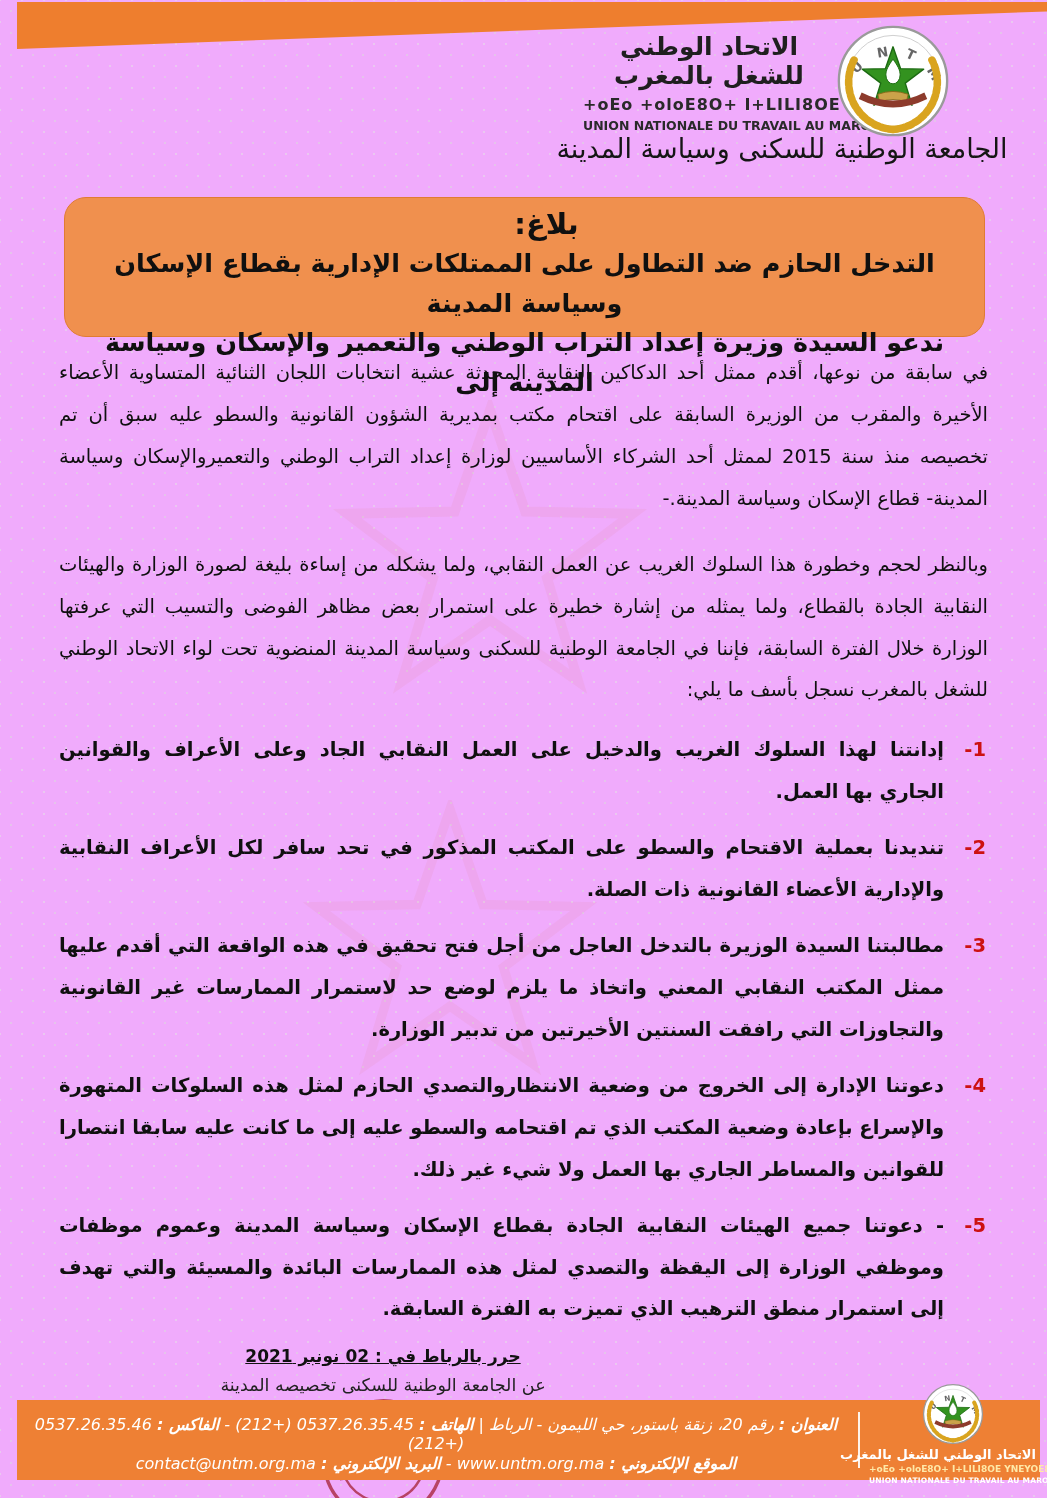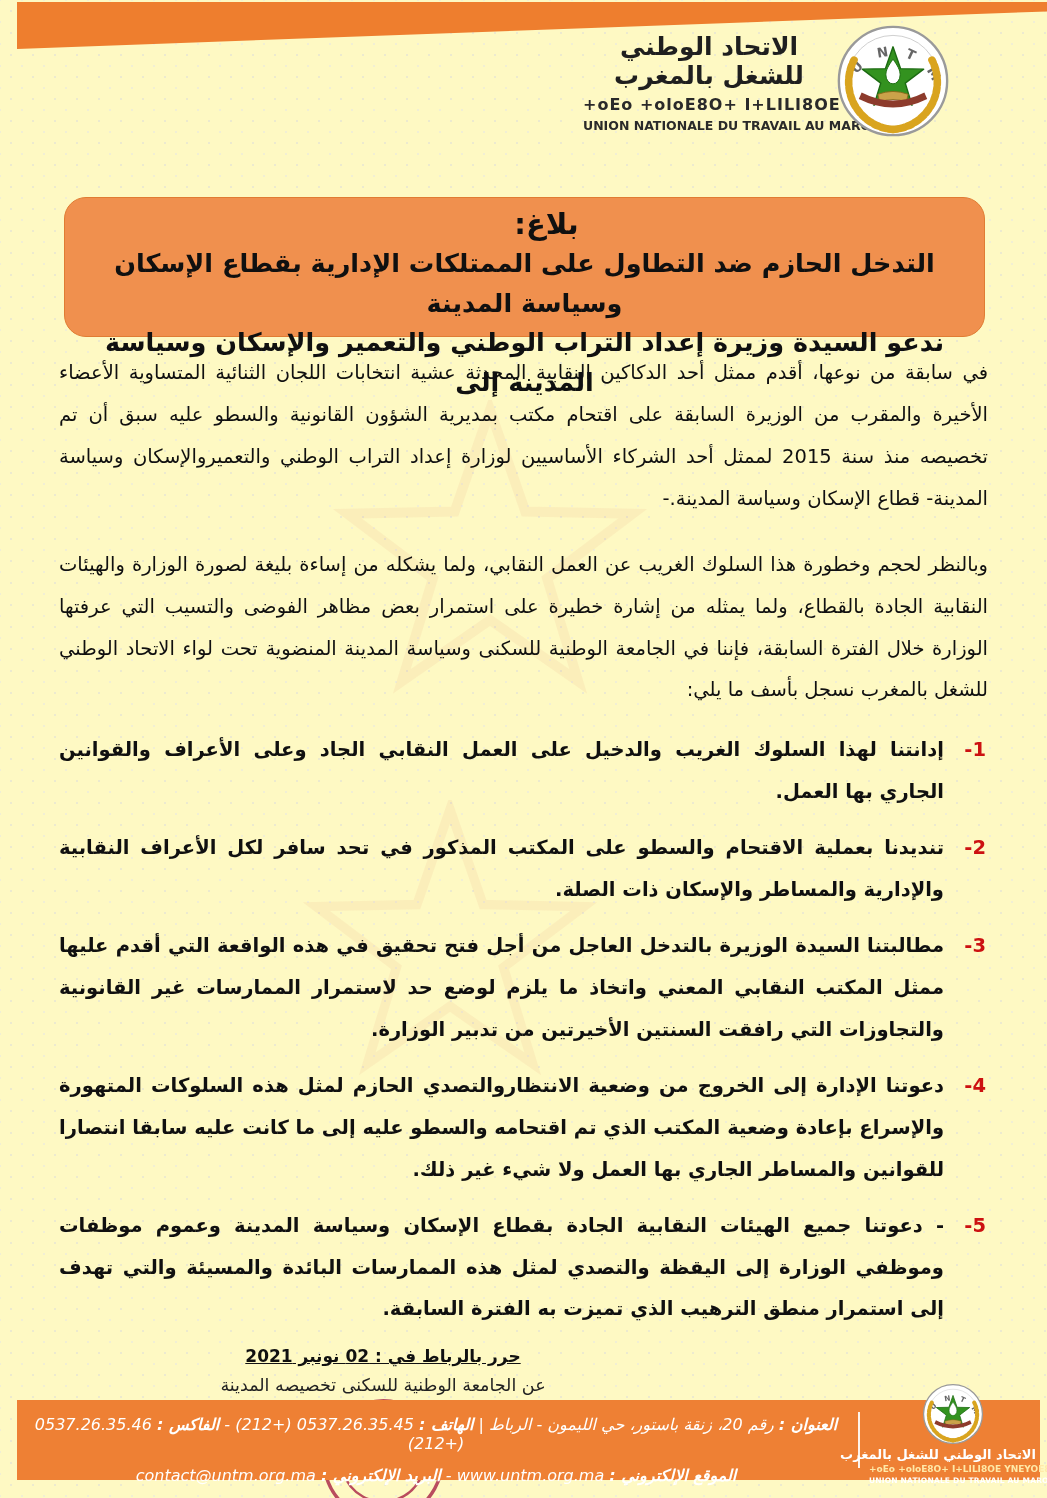--- a/index.html
+++ b/index.html
@@ -1,19 +1,19 @@
 <!DOCTYPE html>
 <html lang="ar"><head>
 <meta charset="utf-8">
 <style>
   * { margin:0; padding:0; box-sizing:border-box; }
   html,body { background:#ffffff; }
   body { font-family:"DejaVu Sans", sans-serif; }
 
-  .page { position:relative; width:1047px; height:1498px; background:#fef9c3; overflow:hidden; margin:0 auto; }
+  .page { position:relative; width:1047px; height:1498px; background:#f0abfc; overflow:hidden; margin:0 auto; }
 
   .dots { position:absolute; inset:0; pointer-events:none; opacity:.5;
     background-image: radial-gradient(#dcdcdc 1px, transparent 1.4px), radial-gradient(#e6e6e6 1px, transparent 1.4px);
     background-size: 22px 22px, 22px 22px; background-position: 0 0, 11px 11px; }
 
   .wm { position:absolute; opacity:.07; pointer-events:none; }
 
   .top-band { position:absolute; top:2px; left:17px; right:0; height:47px; background:#ee7e2e;
     clip-path: polygon(0 0, 100% 0, 100% 20%, 0 100%); }
 
@@ -45,21 +45,21 @@
   .sig { width:470px; margin:16px 370px 0 0; text-align:center; direction:rtl; color:#111; position:relative; }
   .date-line { font-size:17px; font-weight:bold; text-decoration:underline; white-space:nowrap; }
   .behalf { font-size:17.5px; margin-top:9px; font-weight:normal; color:#222; }
   .stamp-wrap { margin-top:2px; height:120px; }
   .stamp { width:126px; height:126px; transform:rotate(-16deg); opacity:.88; }
 
   
   .footer { position:absolute; left:17px; right:7px; top:1400px; height:80px; background:#ee8034; }
   .contact { position:absolute; left:0; top:0; width:838px; height:100%; direction:rtl; color:#ffffff; text-align:center;font-style:italic; }
   .c-line1 { margin-top:15px; font-size:16px; }
-  .c-line2 { margin-top:13px; font-size:16px; }
+  .c-line2 { margin-top:1px; font-size:16px; }
   .b { font-weight:bold; }
   .f-divider { position:absolute; left:841px; top:12px; bottom:12px; width:2px; background:rgba(255,255,255,.9); }
   .f-logo-block { position:absolute; left:852px; right:4px; top:-17px; text-align:center; color:#fff; }
   .f-logo-block svg { width:62px; height:62px; }
   .f-ar  { direction:rtl; font-size:13px; font-weight:bold; margin-top:-2px; white-space:nowrap; }
   .f-tif { font-size:9px; font-weight:bold; color:#ffe9a8; margin-top:2px; white-space:nowrap; }
   .f-fr  { font-size:7.5px; font-weight:bold; margin-top:2px; letter-spacing:.2px; white-space:nowrap; }
 </style>
 </head>
 <body>
@@ -98,38 +98,39 @@
   <div class="top-band"></div>
 
   <div class="org-block">
     <div class="org-ar">الاتحاد الوطني للشغل بالمغرب</div>
     <div class="org-tif">+oEo +oloE8O+ I+LILI8OE YNEYOE8</div>
     <div class="org-fr">UNION NATIONALE DU TRAVAIL AU MAROC</div>
   </div>
   <svg class="logo-big" viewBox="0 0 120 120">
     <use href="#untm-logo"></use>
   </svg>
+  <div class="subtitle">الجامعة الوطنية للسكنى وسياسة المدينة</div>
 
   <div class="banner">
     <div class="banner-title">بلاغ:</div>
     <div class="banner-line">التدخل الحازم ضد التطاول على الممتلكات الإدارية بقطاع الإسكان وسياسة المدينة</div>
     <div class="banner-line">ندعو السيدة وزيرة إعداد التراب الوطني والتعمير والإسكان وسياسة المدينة إلى</div>
   </div>
 
   <div class="content">
     <p class="p1">في سابقة من نوعها، أقدم ممثل أحد الدكاكين النقابية المحدثة عشية انتخابات اللجان الثنائية المتساوية الأعضاء الأخيرة والمقرب من الوزيرة السابقة على اقتحام مكتب بمديرية الشؤون القانونية والسطو عليه سبق أن تم تخصيصه منذ سنة 2015 لممثل أحد الشركاء الأساسيين لوزارة إعداد التراب الوطني والتعميروالإسكان وسياسة المدينة- قطاع الإسكان وسياسة المدينة.-</p>
     <p class="p2">وبالنظر لحجم وخطورة هذا السلوك الغريب عن العمل النقابي، ولما يشكله من إساءة بليغة لصورة الوزارة والهيئات النقابية الجادة بالقطاع، ولما يمثله من إشارة خطيرة على استمرار بعض مظاهر الفوضى والتسيب التي عرفتها الوزارة خلال الفترة السابقة، فإننا في الجامعة الوطنية للسكنى وسياسة المدينة المنضوية تحت لواء الاتحاد الوطني للشغل بالمغرب نسجل بأسف ما يلي:</p>
 
     <div class="item">
       <span class="num">1-</span>
       <span>إدانتنا لهذا السلوك الغريب والدخيل على العمل النقابي الجاد وعلى الأعراف والقوانين الجاري بها العمل.</span>
     </div>
     <div class="item">
       <span class="num">2-</span>
-      <span>تنديدنا بعملية الاقتحام والسطو على المكتب المذكور في تحد سافر لكل الأعراف النقابية والإدارية والمساطر والإسكان ذات الصلة.</span>
+      <span>تنديدنا بعملية الاقتحام والسطو على المكتب المذكور في تحد سافر لكل الأعراف النقابية والإدارية الأعضاء القانونية ذات الصلة.</span>
     </div>
     <div class="item">
       <span class="num">3-</span>
       <span>مطالبتنا السيدة الوزيرة بالتدخل العاجل من أجل فتح تحقيق في هذه الواقعة التي أقدم عليها ممثل المكتب النقابي المعني واتخاذ ما يلزم لوضع حد لاستمرار الممارسات غير القانونية والتجاوزات التي رافقت السنتين الأخيرتين من تدبير الوزارة.</span>
     </div>
     <div class="item">
       <span class="num">4-</span>
       <span>دعوتنا الإدارة إلى الخروج من وضعية الانتظاروالتصدي الحازم لمثل هذه السلوكات المتهورة والإسراع بإعادة وضعية المكتب الذي تم اقتحامه والسطو عليه إلى ما كانت عليه سابقا انتصارا للقوانين والمساطر الجاري بها العمل ولا شيء غير ذلك.</span>
     </div>
     <div class="item">

